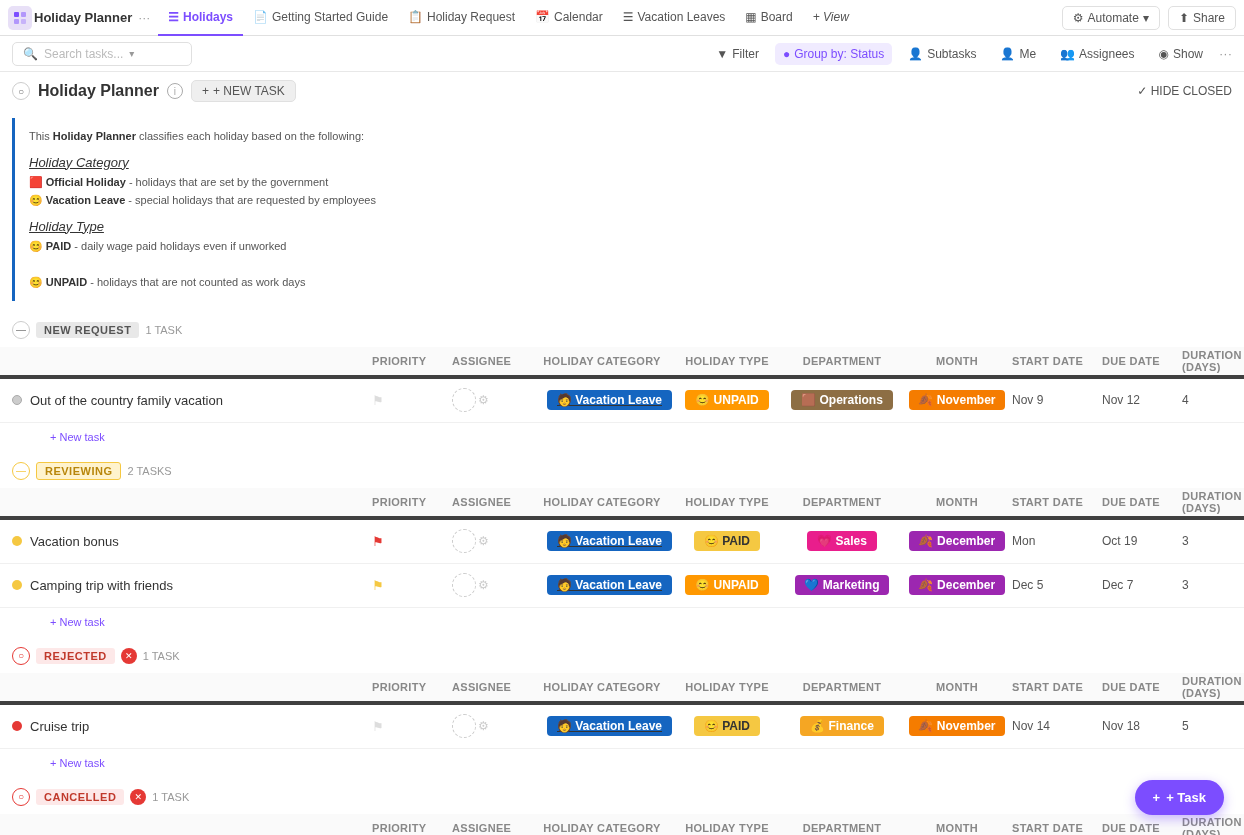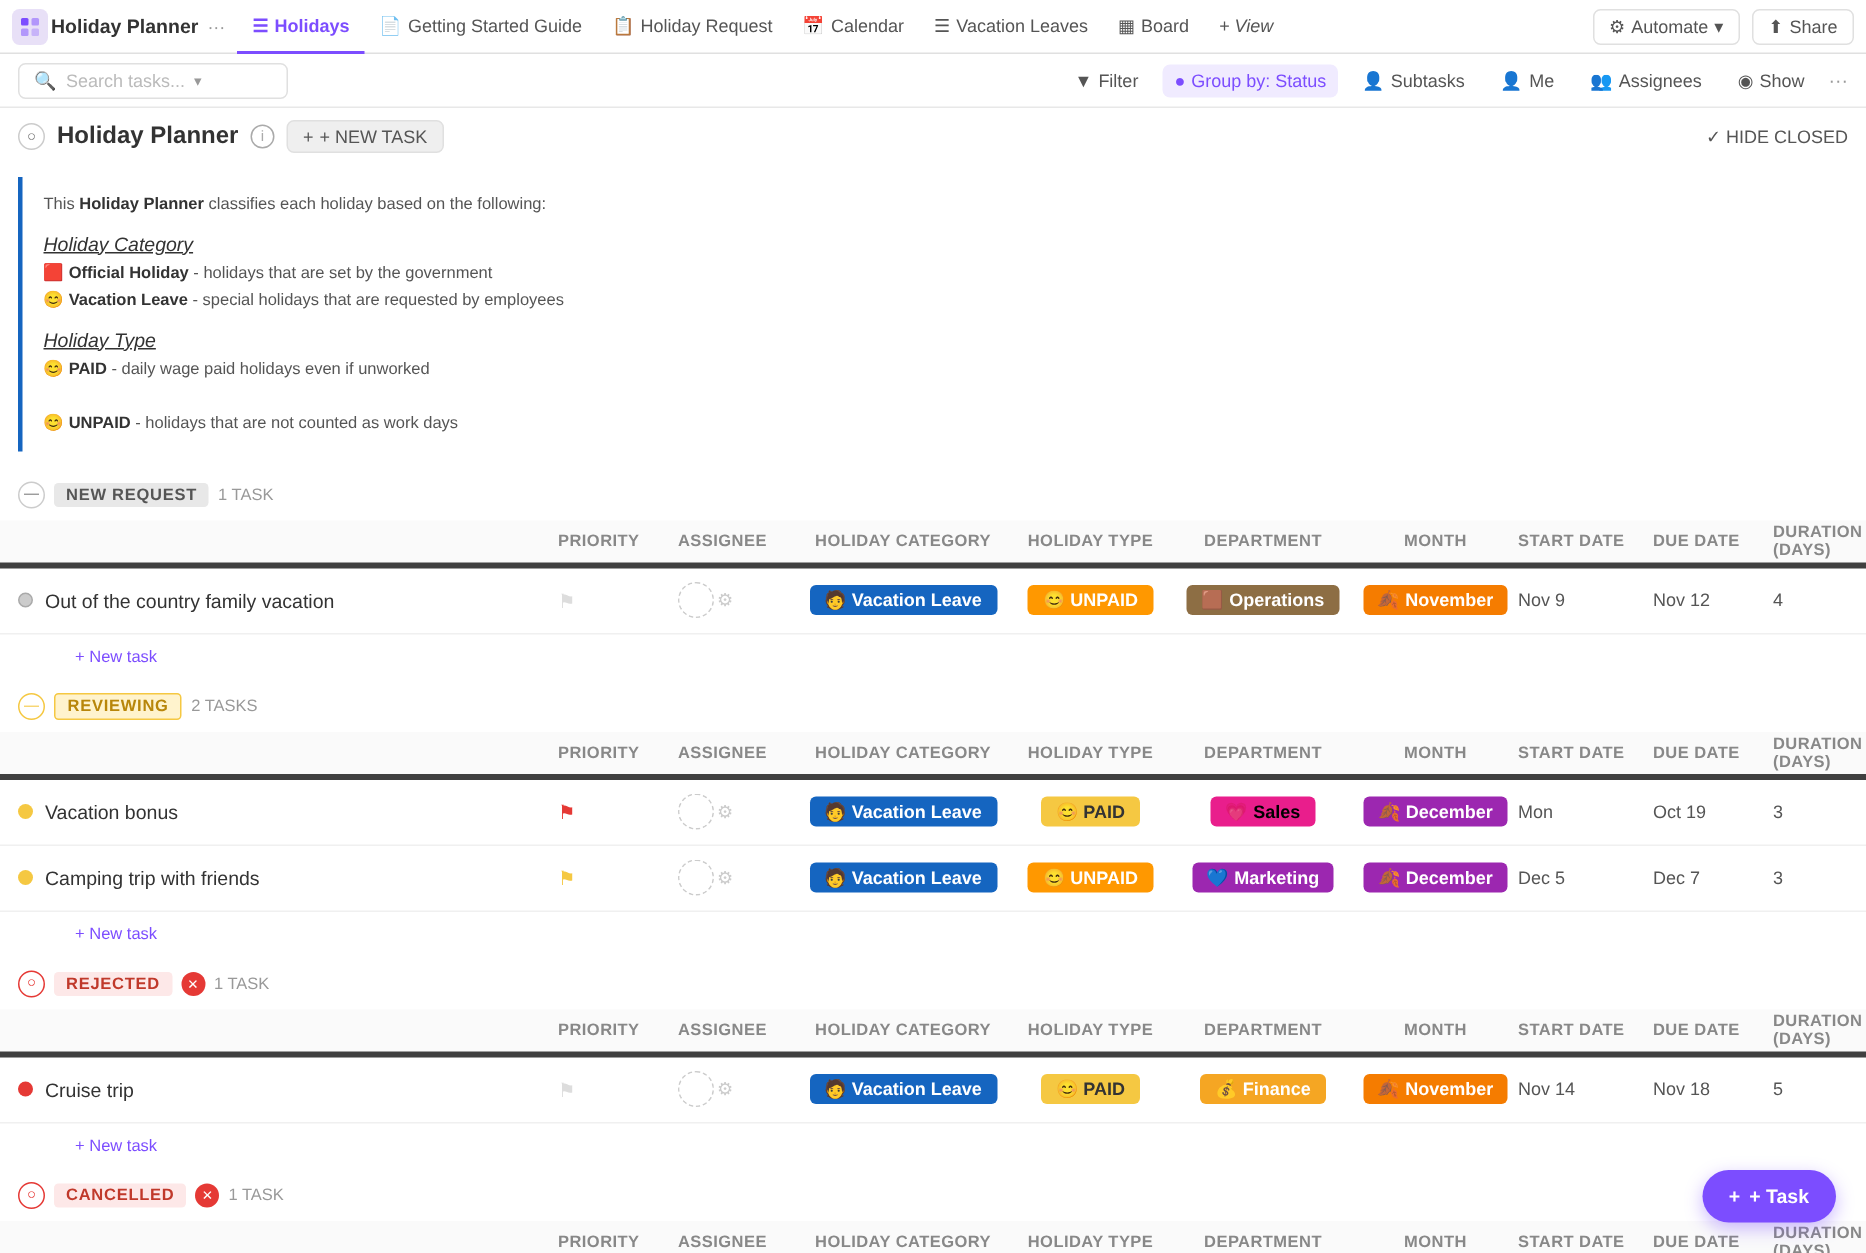--- a/index.html
+++ b/index.html
@@ -63,36 +63,36 @@
     .task-name { font-size: 13px; color: #333; }
     .priority-cell { flex: 0 0 80px; display: flex; align-items: center; }
     .flag-icon { font-size: 13px; }
     .flag-red { color: #e53935; }
     .flag-yellow { color: #f5c842; }
     .flag-grey { color: #ddd; }
     .assignee-cell { flex: 0 0 80px; display: flex; align-items: center; }
     .avatar-placeholder { width: 24px; height: 24px; border-radius: 50%; border: 1.5px dashed #ccc; display: flex; align-items: center; justify-content: center; font-size: 9px; color: #ccc; }
     .gear-icon { font-size: 12px; color: #ccc; }
     .tag { padding: 3px 10px; border-radius: 4px; font-size: 12px; font-weight: 600; white-space: nowrap; display: flex; align-items: center; gap: 4px; justify-content: center; }
-    .hcat-cell { flex: 0 0 140px; display: flex; align-items: center; justify-content: center; }
+    .hcat-cell { flex: 0 0 140px; display: flex; align-items: center; justify-content: flex-end; text-decoration: underline; }
     .htype-cell { flex: 0 0 110px; display: flex; align-items: center; justify-content: center; }
     .dept-cell { flex: 0 0 120px; display: flex; align-items: center; justify-content: center; }
     .month-cell { flex: 0 0 110px; display: flex; align-items: center; justify-content: center; }
     .start-cell { flex: 0 0 90px; font-size: 12px; color: #555; }
     .due-cell { flex: 0 0 80px; font-size: 12px; color: #555; }
     .dur-cell { flex: 1; font-size: 12px; color: #555; }
 
     
     .tag-vacation { background: #1565c0; color: #fff; }
     .tag-paid { background: #f5c842; color: #333; }
     .tag-unpaid { background: #ff9800; color: #fff; }
     .tag-operations { background: #8d6e44; color: #fff; }
     .tag-november { background: #f57c00; color: #fff; }
     .tag-december { background: #9c27b0; color: #fff; }
-    .tag-sales { background: #e91e8c; color: #000000; }
+    .tag-sales { background: #e91e8c; color: #ffffff; }
     .tag-marketing { background: #9c27b0; color: #fff; }
     .tag-finance { background: #f5a623; color: #fff; }
 
     
     .info-box { border-left: 3px solid #1565c0; margin: 8px 12px 12px 12px; padding: 10px 14px; background: #fff; }
     .info-text { font-size: 11px; color: #555; line-height: 1.5; }
     .info-text strong { color: #333; font-weight: 700; }
     .info-underline { text-decoration: underline; font-style: italic; font-size: 13px; color: #333; margin-top: 8px; display: block; }
 
     

